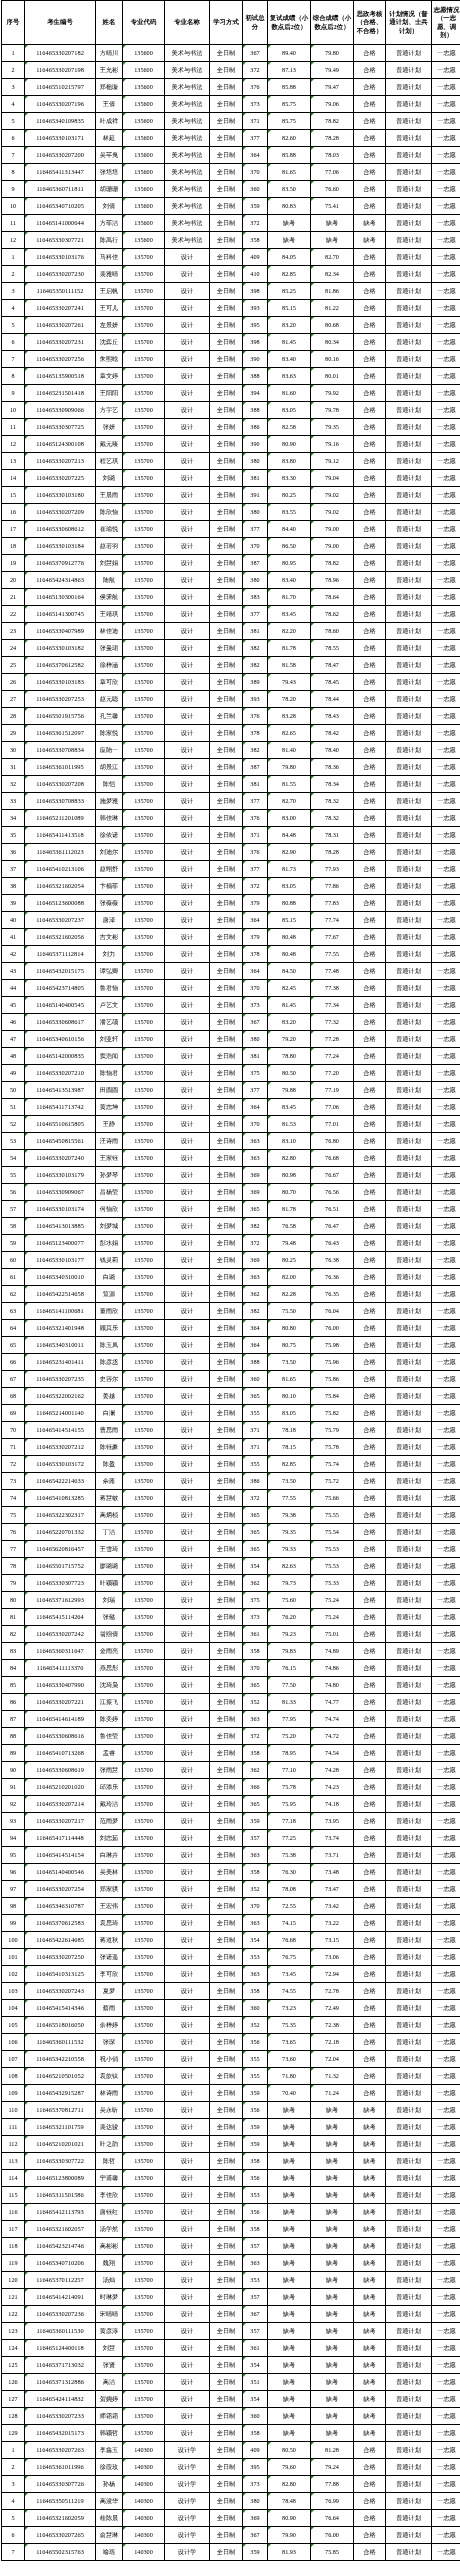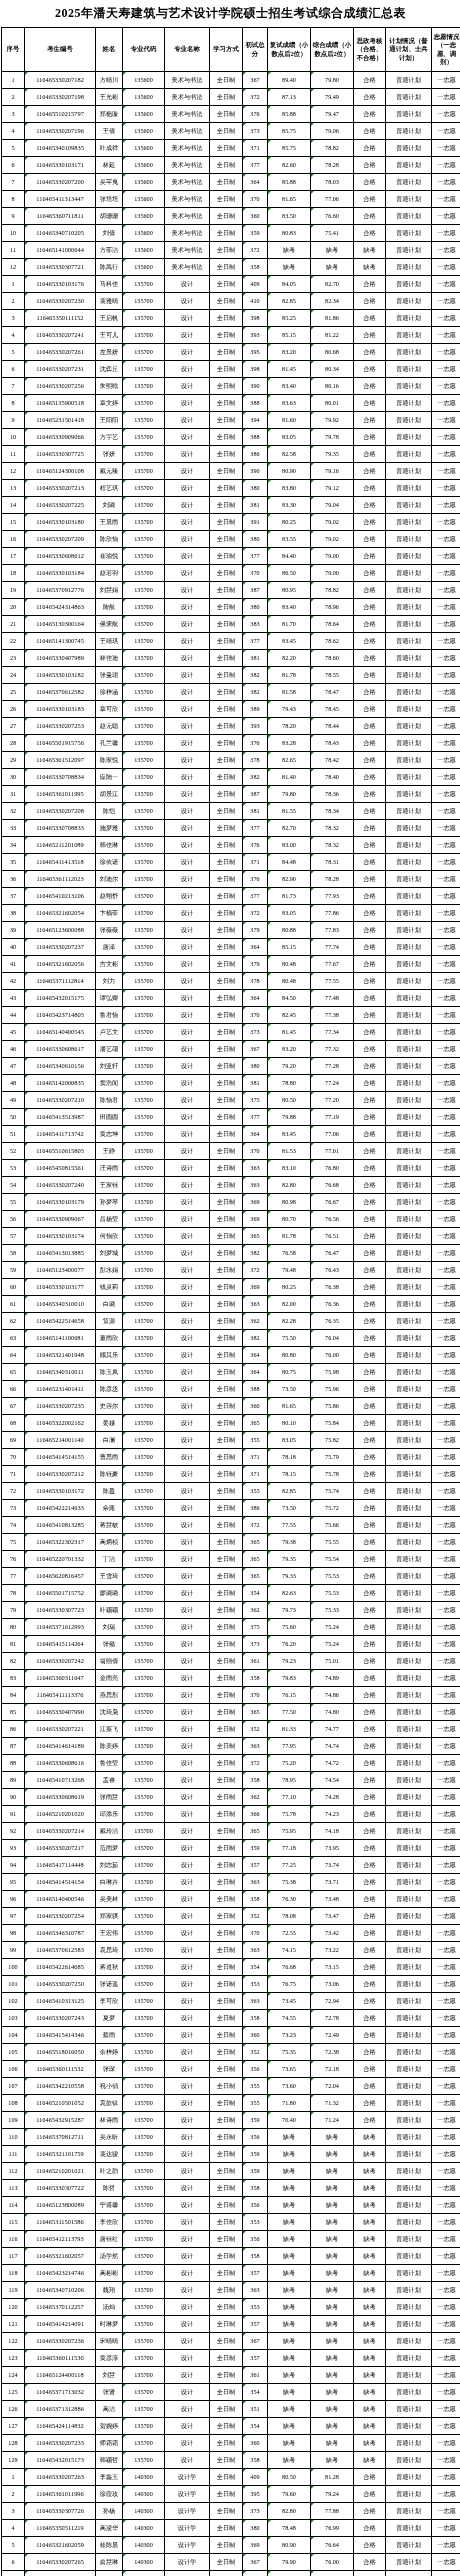--- a/index.html
+++ b/index.html
@@ -20,21 +20,20 @@
   td{font-size:6.2px;line-height:1.1;}
   td.id{font-size:6.4px;letter-spacing:0;}
   
   td.numtext::before{content:"";position:absolute;top:0;left:0;width:0;height:0;
         border-top:3.1px solid #0c8a0c;border-right:3.1px solid transparent;}
 </style>
 </head>
 <body>
 
 <div class="page">
-  <div class="title">2025年潘天寿建筑与艺术设计学院硕士招生考试综合成绩汇总表</div>
   <table>
     <colgroup>
       <col class="c0">
         <col class="c1">
         <col class="c2">
         <col class="c3">
       <col class="c4">
         <col class="c5">
         <col class="c6">
         <col class="c7">

